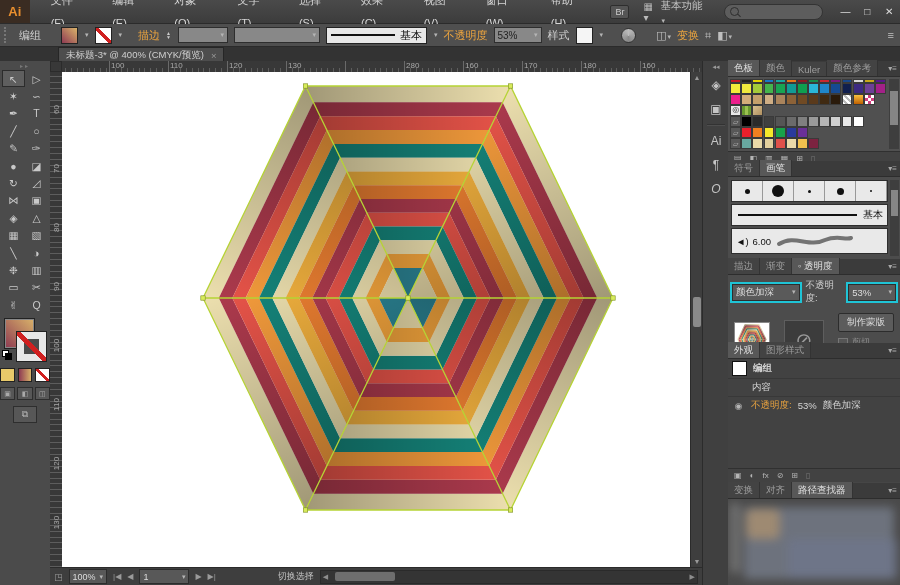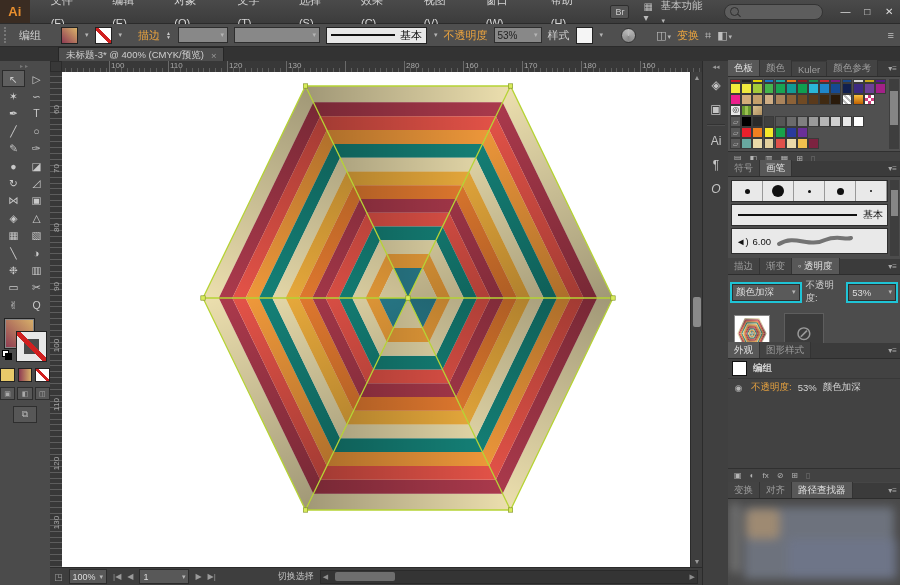--- a/index.html
+++ b/index.html
@@ -785,34 +785,48 @@
               <polygon points="47.9,-99.0 95.7,0.0 82.4,0.0 41.2,-85.2" fill="#ad3a4d"></polygon>
               <polygon points="41.2,-85.2 82.4,0.0 69.1,0.0 34.5,-71.4" fill="#e85449"></polygon>
               <polygon points="34.5,-71.4 69.1,0.0 55.8,0.0 27.9,-57.7" fill="#15857b"></polygon>
               <polygon points="27.9,-57.7 55.8,0.0 42.4,0.0 21.2,-43.9" fill="#ecdfae"></polygon>
               <polygon points="21.2,-43.9 42.4,0.0 29.1,0.0 14.6,-30.1" fill="#f3a43c"></polygon>
               <polygon points="14.6,-30.1 29.1,0.0 0.0,0.0 0.0,0.0" fill="#e7d9a8"></polygon>
               <polygon points="0,0 102.50000000000003,-212.0030188464306 205,0" fill="url(#tsh5)"></polygon>
             </svg>
         </div>
         <div id="mask-thumb">⊘</div>
+        <div id="t-right">
+          <div id="make-mask">制作蒙版</div>
+          <div class="t-check">
+              <span class="box"></span>
+              <span>剪切</span>
+            </div>
+          <div class="t-check">
+              <span class="box"></span>
+              <span>反相蒙版</span>
+            </div>
+        </div>
       </div>
     </div>
   </div>
 
   <div class="pgroup" style="top:282px;">
     <div class="ptabs">
         <div class="ptab active">外观</div>
         <div class="ptab">图形样式</div>
         <div class="pmenu">▾≡</div>
       </div>
     <div id="appear-body">
       <div class="ap-row">
         <span class="ap-sw"></span>
         <b>编组</b>
+      </div>
+      <div class="ap-row" style="padding-left:24px;">
+        <span>内容</span>
       </div>
       <div class="ap-row" style="border-bottom:none;">
         <span class="ap-eye">◉</span>
         <span class="cb-orange">不透明度:</span>
         <span>53%</span>
         <span>颜色加深</span>
       </div>
     </div>
     <div class="pfooter" id="appear-footer">
         <span>▣</span>

